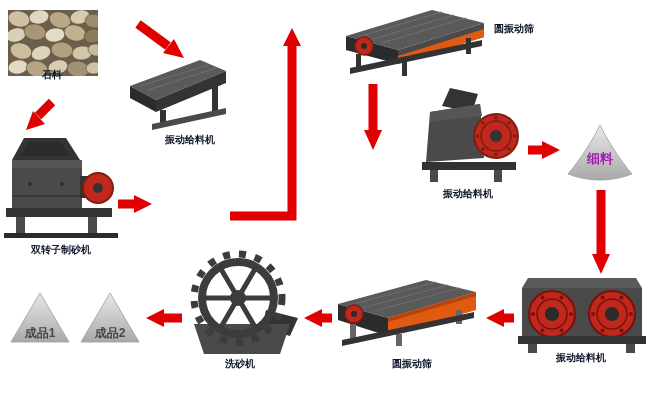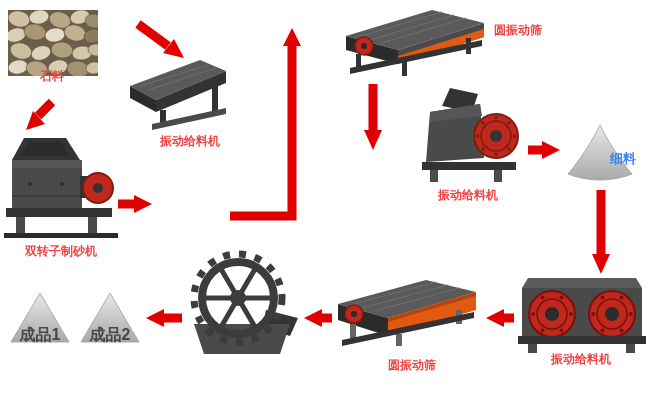--- a/index.html
+++ b/index.html
@@ -1,22 +1,22 @@
 <!DOCTYPE html>
 <html style="--background: #ffffff; --arrow-red: #e00000; --machine-body: #4a4a4a; --machine-accent-orange: #e05a12; --wheel-red: #c0281e;"><head>
 <meta charset="utf-8">
 <style>
   html,body{margin:0;padding:0;background:#fff;}
   body{font-family:"Liberation Sans","DejaVu Sans",sans-serif;}
   #stage{position:relative;width:650px;height:403px;background:var(--background,#ffffff);overflow:hidden;}
   .node{position:absolute;}
   .node svg{display:block;}
-  .label{position:absolute;font-weight:bold;font-size:12px;color:#ef4444;text-align:center;white-space:nowrap;}
-  .cone-label{position:absolute;left:0;width:100%;text-align:right;font-weight:bold;font-size:13px;color:#3b82f6;}
-  .tri-label{position:absolute;left:0;width:100%;text-align:center;font-weight:bold;font-size:16px;color:#474747;}
+  .label{position:absolute;font-weight:bold;font-size:10px;color:#0f172a;text-align:center;white-space:nowrap;}
+  .cone-label{position:absolute;left:0;width:100%;text-align:center;font-weight:bold;font-size:13px;color:#a21caf;}
+  .tri-label{position:absolute;left:0;width:100%;text-align:center;font-weight:bold;font-size:12px;color:#474747;}
   .arrow-line{stroke:var(--arrow-red,#e00000);stroke-width:9;fill:none;}
   .arrow-head{fill:var(--arrow-red,#e00000);stroke:none;}
   .m-body{fill:var(--machine-body,#4a4a4a);}
   .m-mid{fill:#5a5a5a;}
   .m-dark{fill:#333;}
   .m-darker{fill:#2b2b2b;}
   .accent{fill:var(--machine-accent-orange,#e05a12);}
   .wheel{fill:var(--wheel-red,#c0281e);}
   .mesh{stroke:#6e6e6e;stroke-width:1.2;}
 </style>
@@ -217,20 +217,21 @@
           <line x1="54" y1="48" x2="71" y2="77"></line>
           <line x1="54" y1="48" x2="37" y2="77"></line>
           <line x1="54" y1="48" x2="20" y2="48"></line>
           <line x1="54" y1="48" x2="37" y2="19"></line>
           <line x1="54" y1="48" x2="71" y2="19"></line>
         </g>
         <circle cx="54" cy="48" r="8" fill="#3c3c3c"></circle>
       </g>
     </svg>
   </div>
+  <div class="label" style="left:194px;top:357px;width:92px">洗砂机</div>
 
   <div class="node" style="left:8px;top:290px;width:64px;height:56px">
     <svg width="64" height="56" viewBox="0 0 64 56">
       <path d="M32 3 L61 52 L3 52 Z" fill="url(#coneGrad)" stroke="#9d9d9d" stroke-width="0.8"></path>
     </svg>
     <span class="tri-label" style="top:35px">成品1</span>
   </div>
   <div class="node" style="left:78px;top:290px;width:64px;height:56px">
     <svg width="64" height="56" viewBox="0 0 64 56">
       <path d="M32 3 L61 52 L3 52 Z" fill="url(#coneGrad)" stroke="#9d9d9d" stroke-width="0.8"></path>

